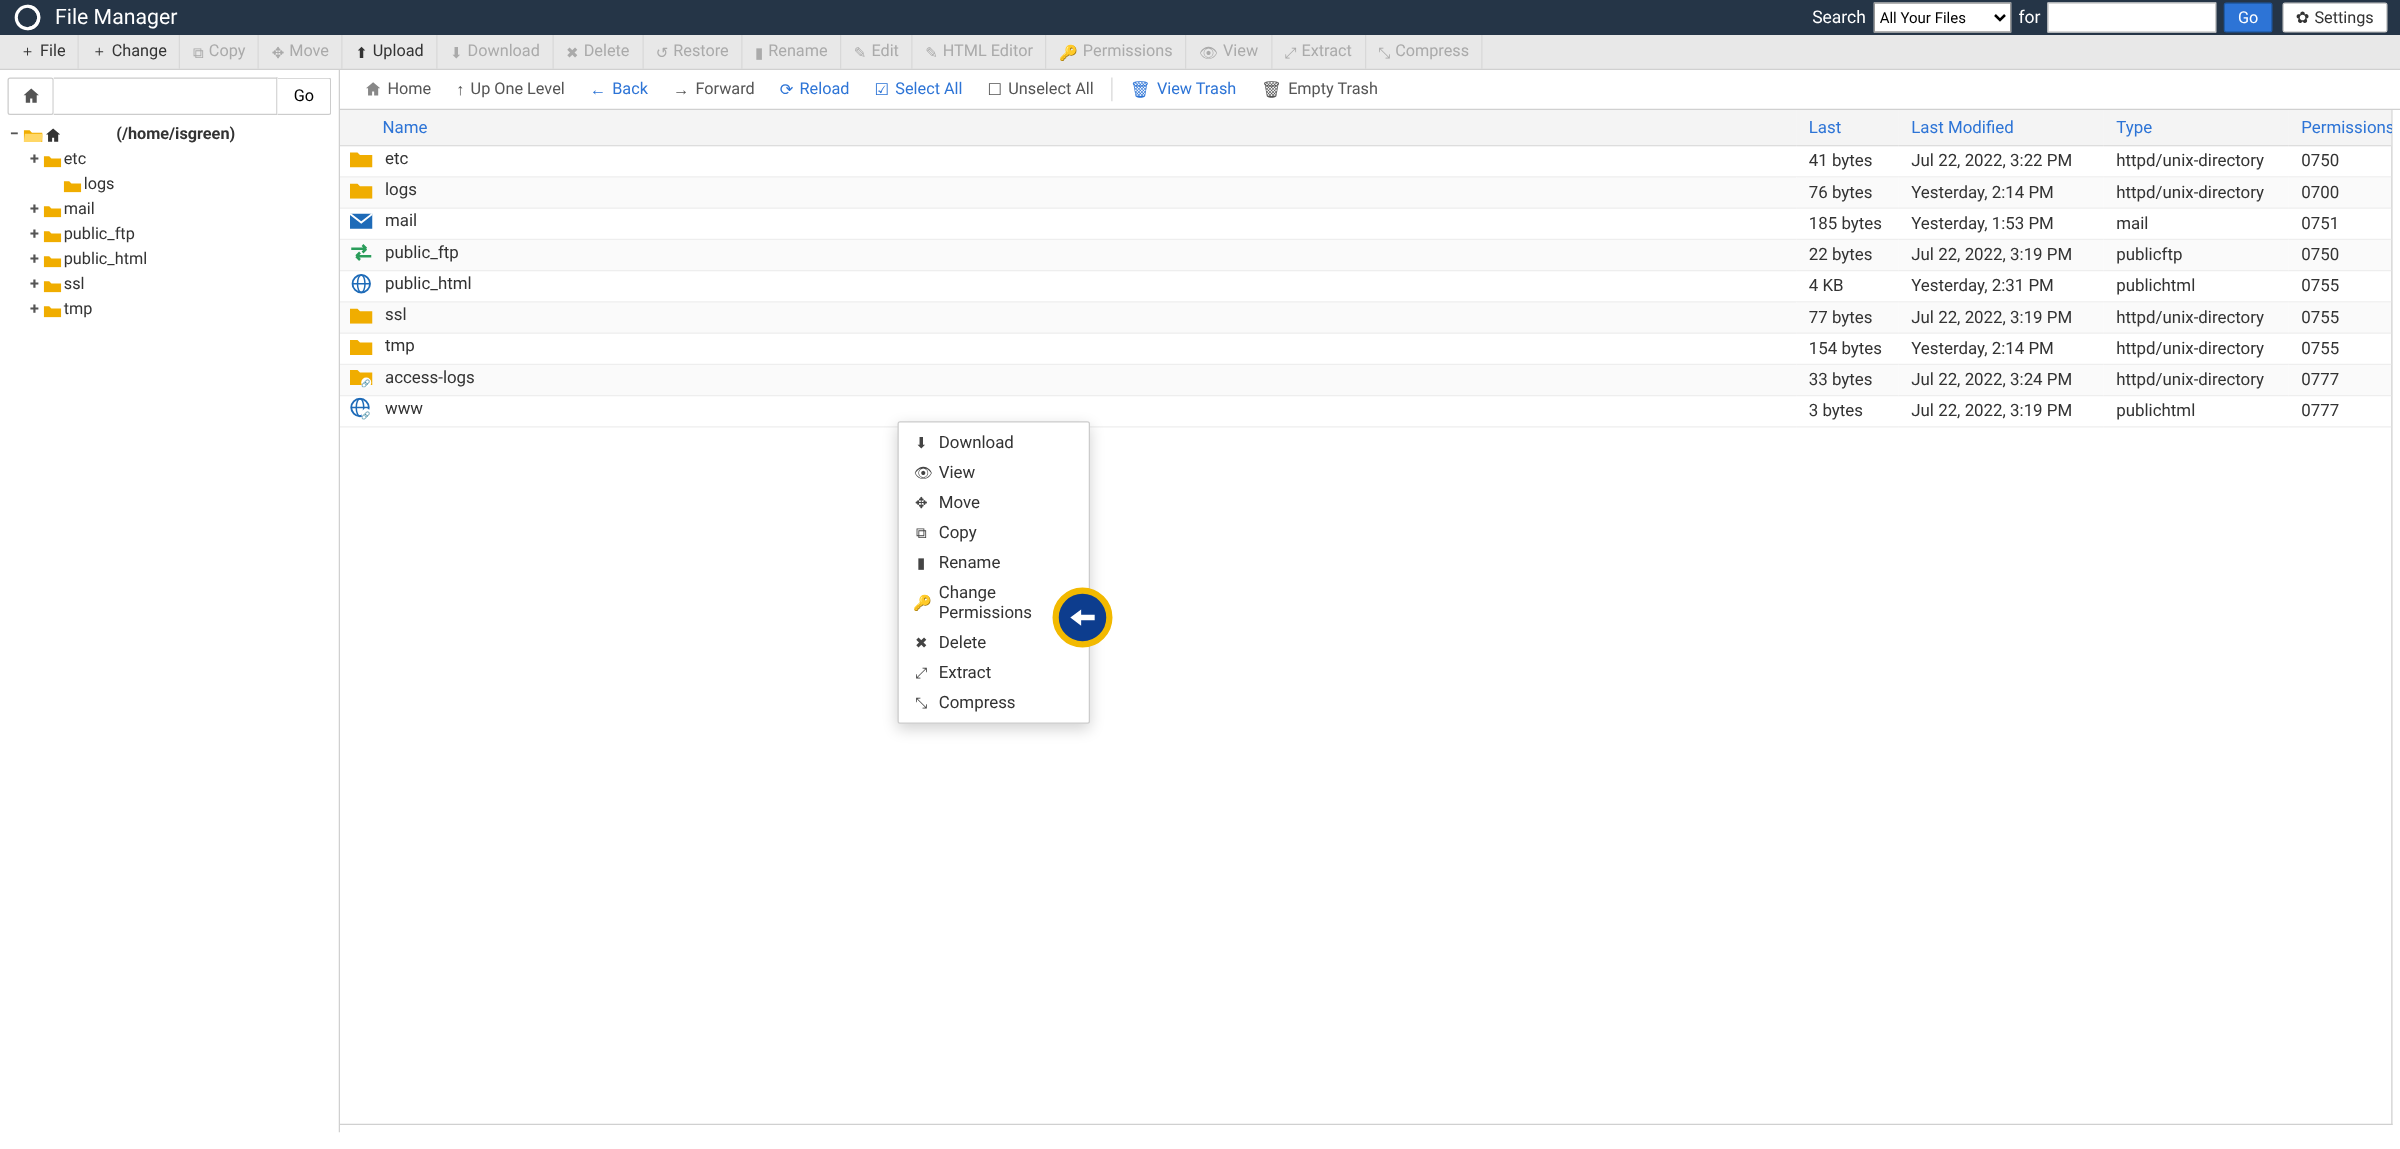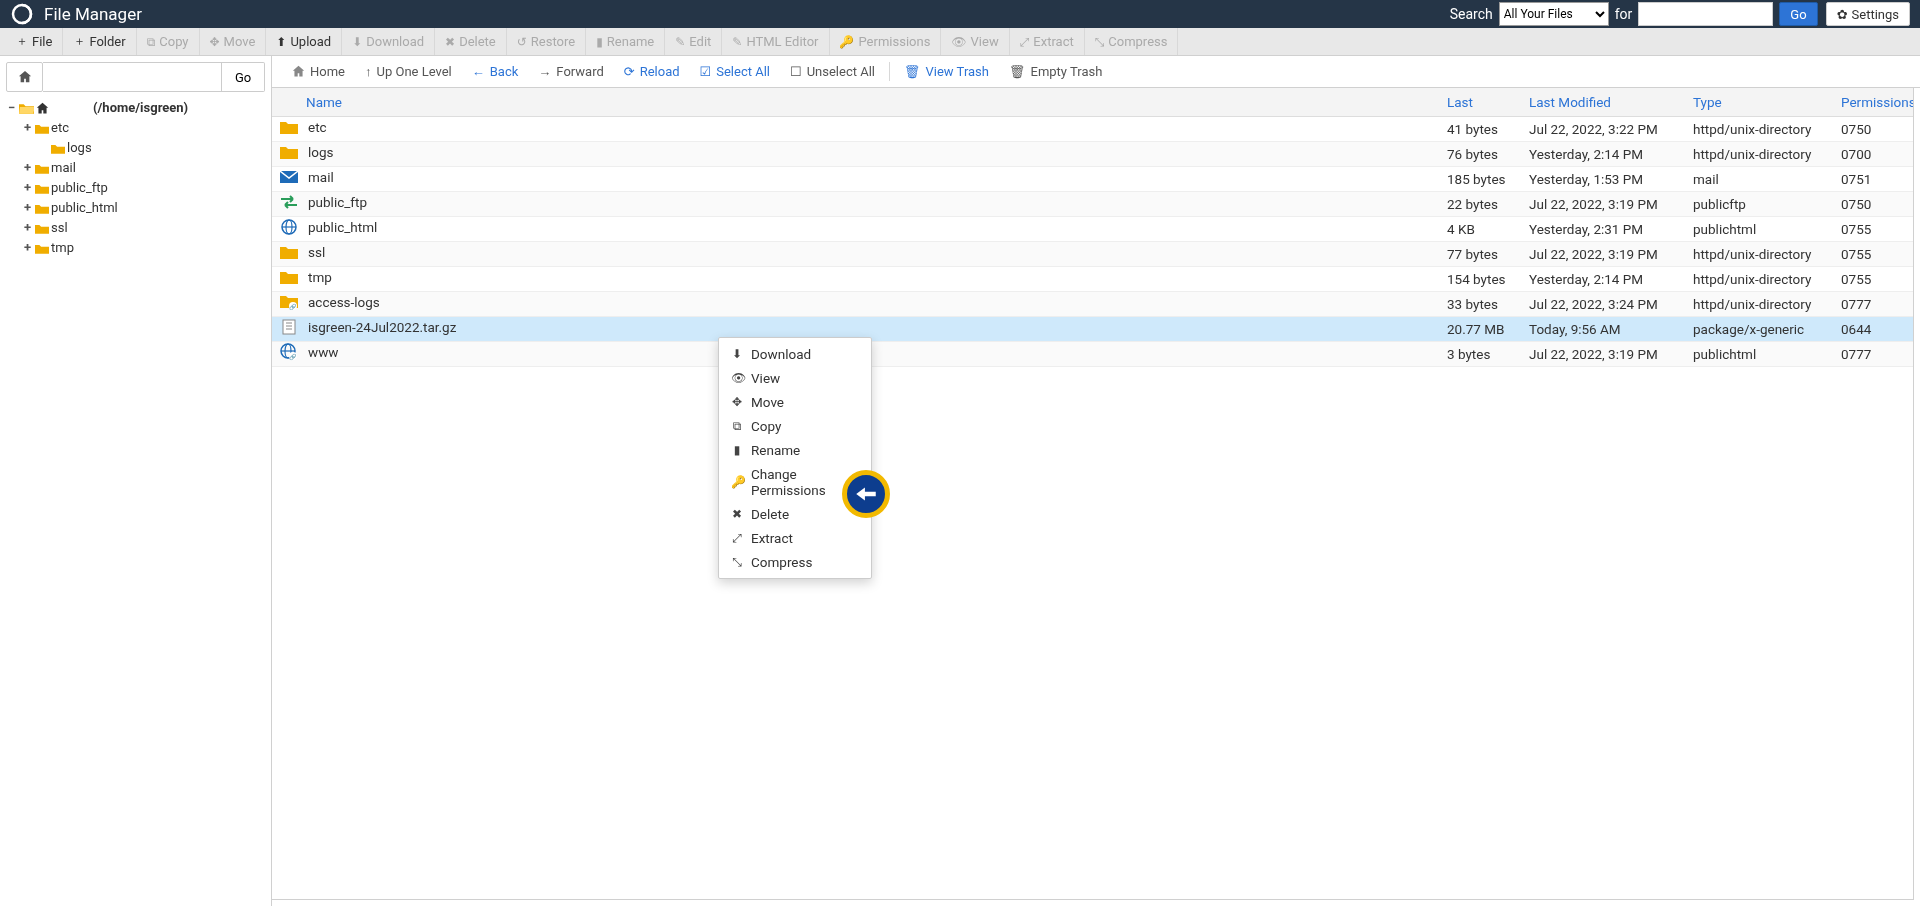--- a/index.html
+++ b/index.html
@@ -101,21 +101,21 @@
   </button>
 </div>
 
 <div class="toolbar" id="toolbar">
     <div class="tb-btn">
       <span class="ico">＋</span>
       <span>File</span>
     </div>
     <div class="tb-btn">
       <span class="ico">＋</span>
-      <span>Folder</span>
+      <span>Change</span>
     </div>
     <div class="tb-btn disabled">
       <span class="ico">⧉</span>
       <span>Copy</span>
     </div>
     <div class="tb-btn disabled">
       <span class="ico">✥</span>
       <span>Move</span>
     </div>
     <div class="tb-btn">
@@ -433,37 +433,20 @@
                     <text x="13" y="15" font-size="6" text-anchor="middle" fill="#333">🔗</text>
                   </svg>
                 </span>
                 <span>access-logs</span>
               </td>
               <td>33 bytes</td>
               <td>Jul 22, 2022, 3:24 PM</td>
               <td>httpd/unix-directory</td>
               <td>0777</td>
             </tr>
-            <tr class="selected">
-              <td class="name-cell">
-                <span class="file-ico">
-                  <svg width="14" height="16" viewBox="0 0 14 16">
-                    <rect x="1" y="1" width="12" height="14" fill="#fff" stroke="#888"></rect>
-                    <line x1="4" y1="4" x2="10" y2="4" stroke="#888"></line>
-                    <line x1="4" y1="7" x2="10" y2="7" stroke="#888"></line>
-                    <line x1="4" y1="10" x2="10" y2="10" stroke="#888"></line>
-                  </svg>
-                </span>
-                <span>isgreen-24Jul2022.tar.gz</span>
-              </td>
-              <td>20.77 MB</td>
-              <td>Today, 9:56 AM</td>
-              <td>package/x-generic</td>
-              <td>0644</td>
-            </tr>
             <tr>
               <td class="name-cell">
                 <span class="file-ico">
                   <svg width="18" height="18" viewBox="0 0 18 18">
                     <circle cx="8" cy="8" r="7" fill="none" stroke="#1e6bb8" stroke-width="1.5"></circle>
                     <ellipse cx="8" cy="8" rx="3" ry="7" fill="none" stroke="#1e6bb8" stroke-width="1.2"></ellipse>
                     <line x1="1" y1="8" x2="15" y2="8" stroke="#1e6bb8" stroke-width="1.2"></line>
                     <circle cx="13" cy="13" r="4" fill="#fff"></circle>
                     <text x="13" y="16" font-size="6" text-anchor="middle" fill="#333">🔗</text>
                   </svg>

